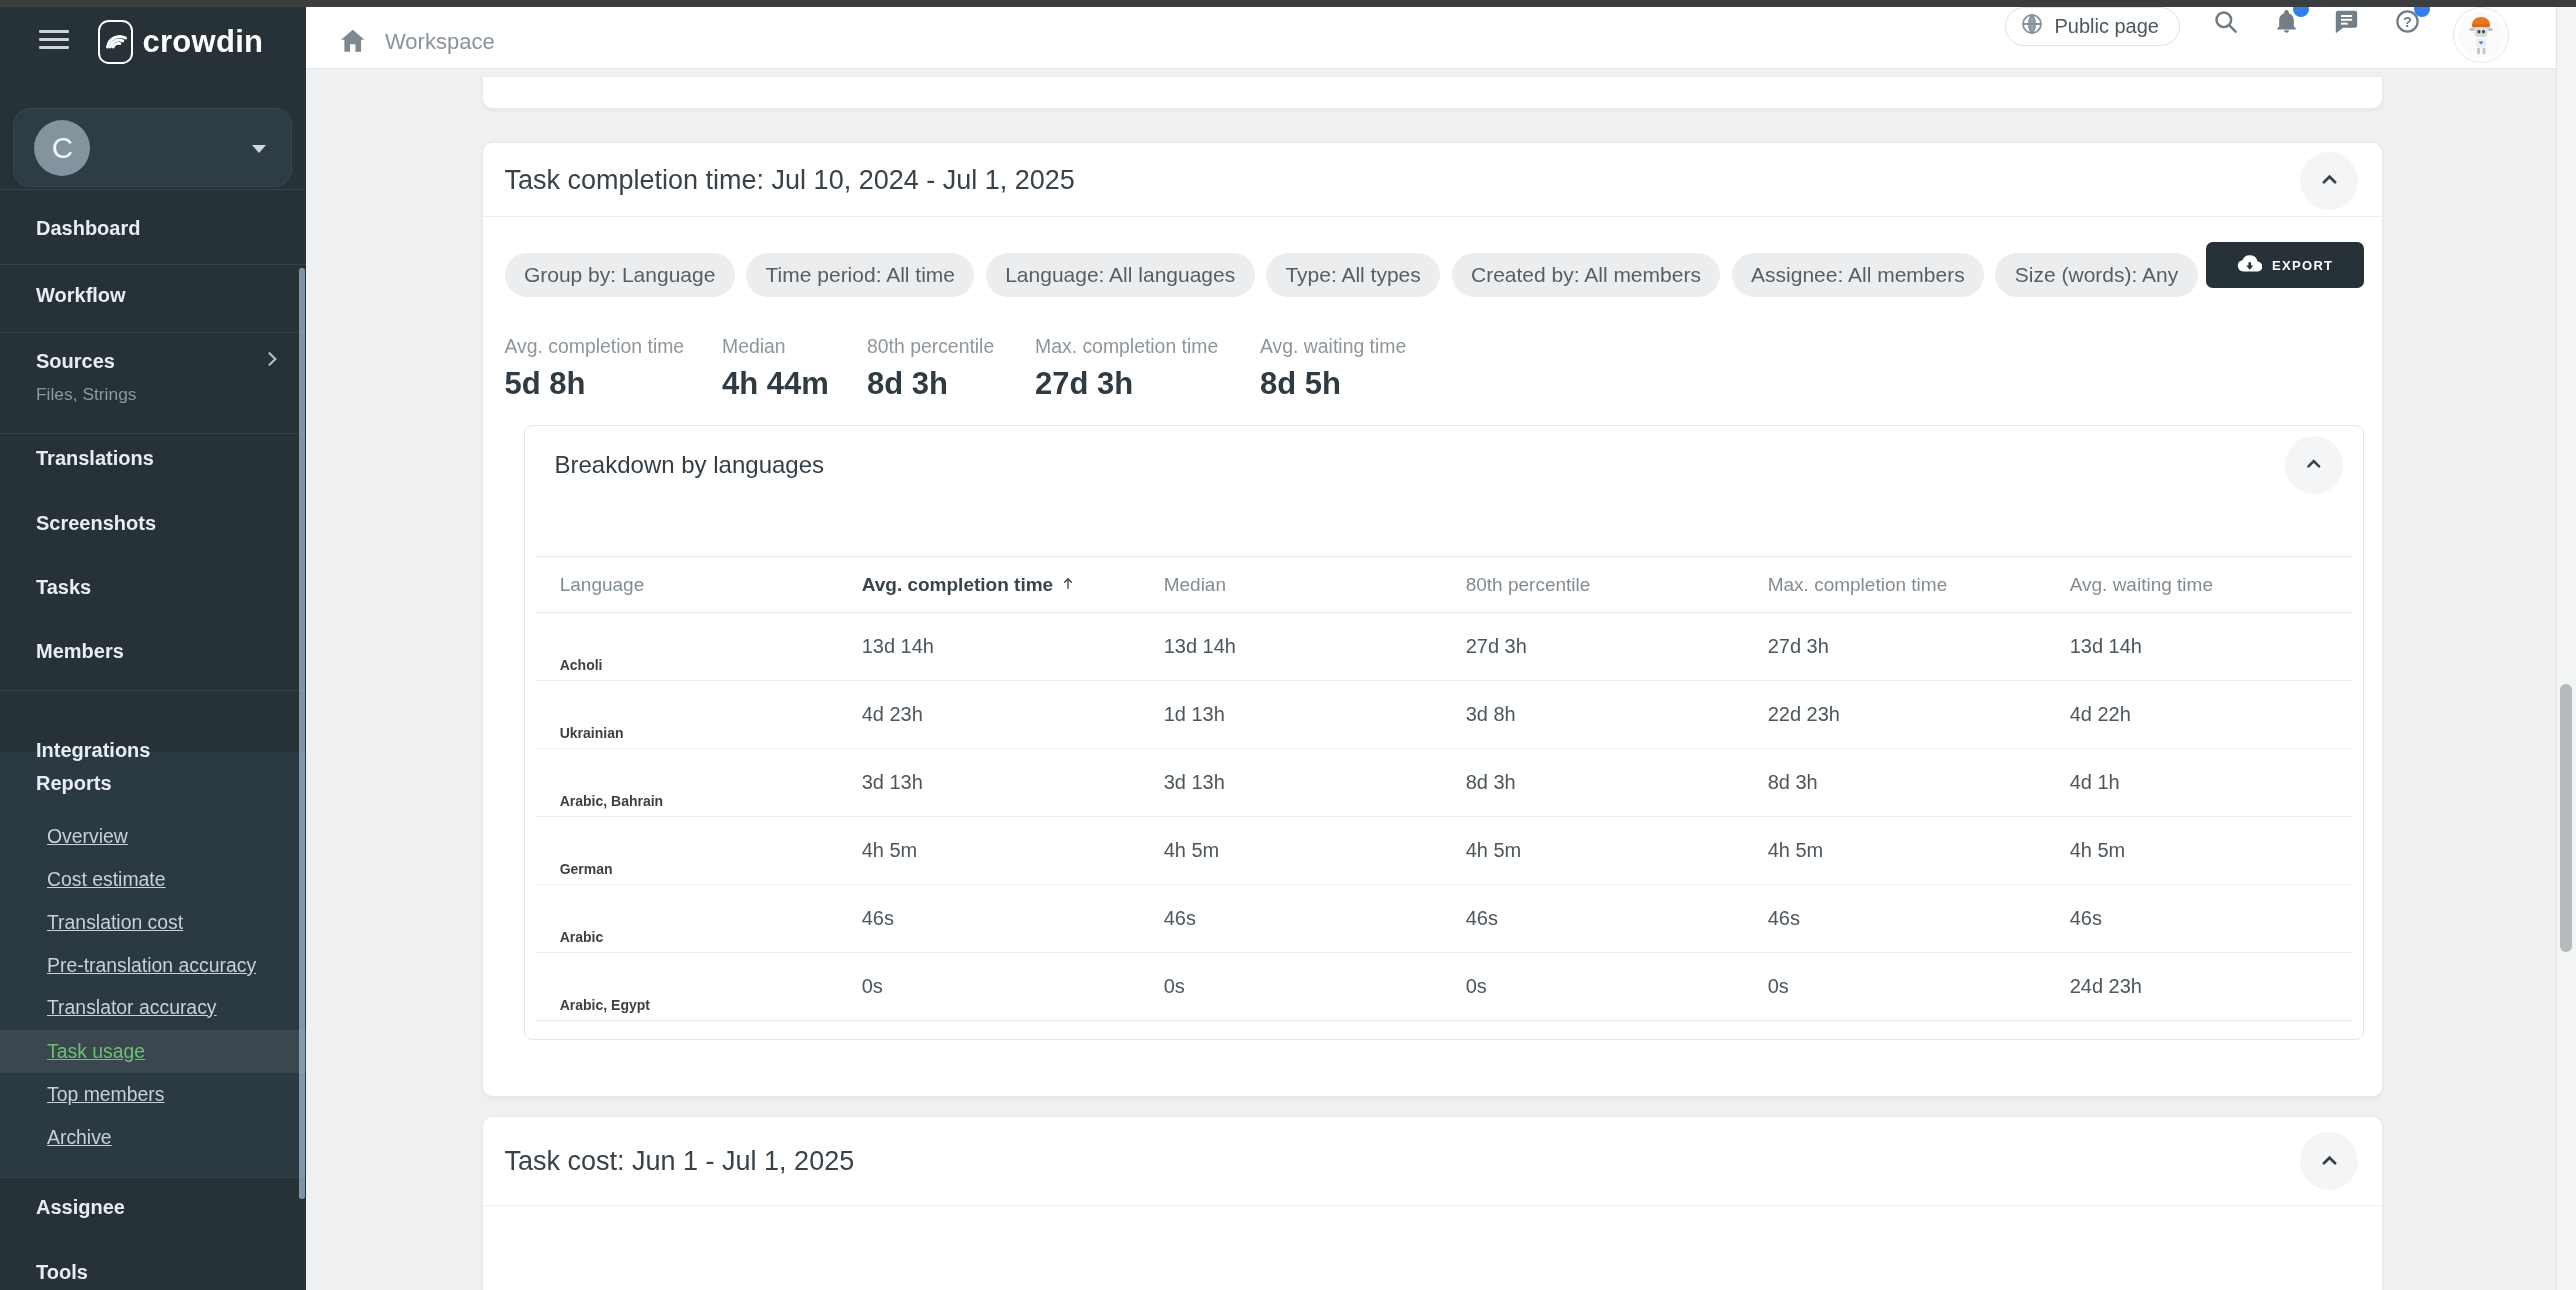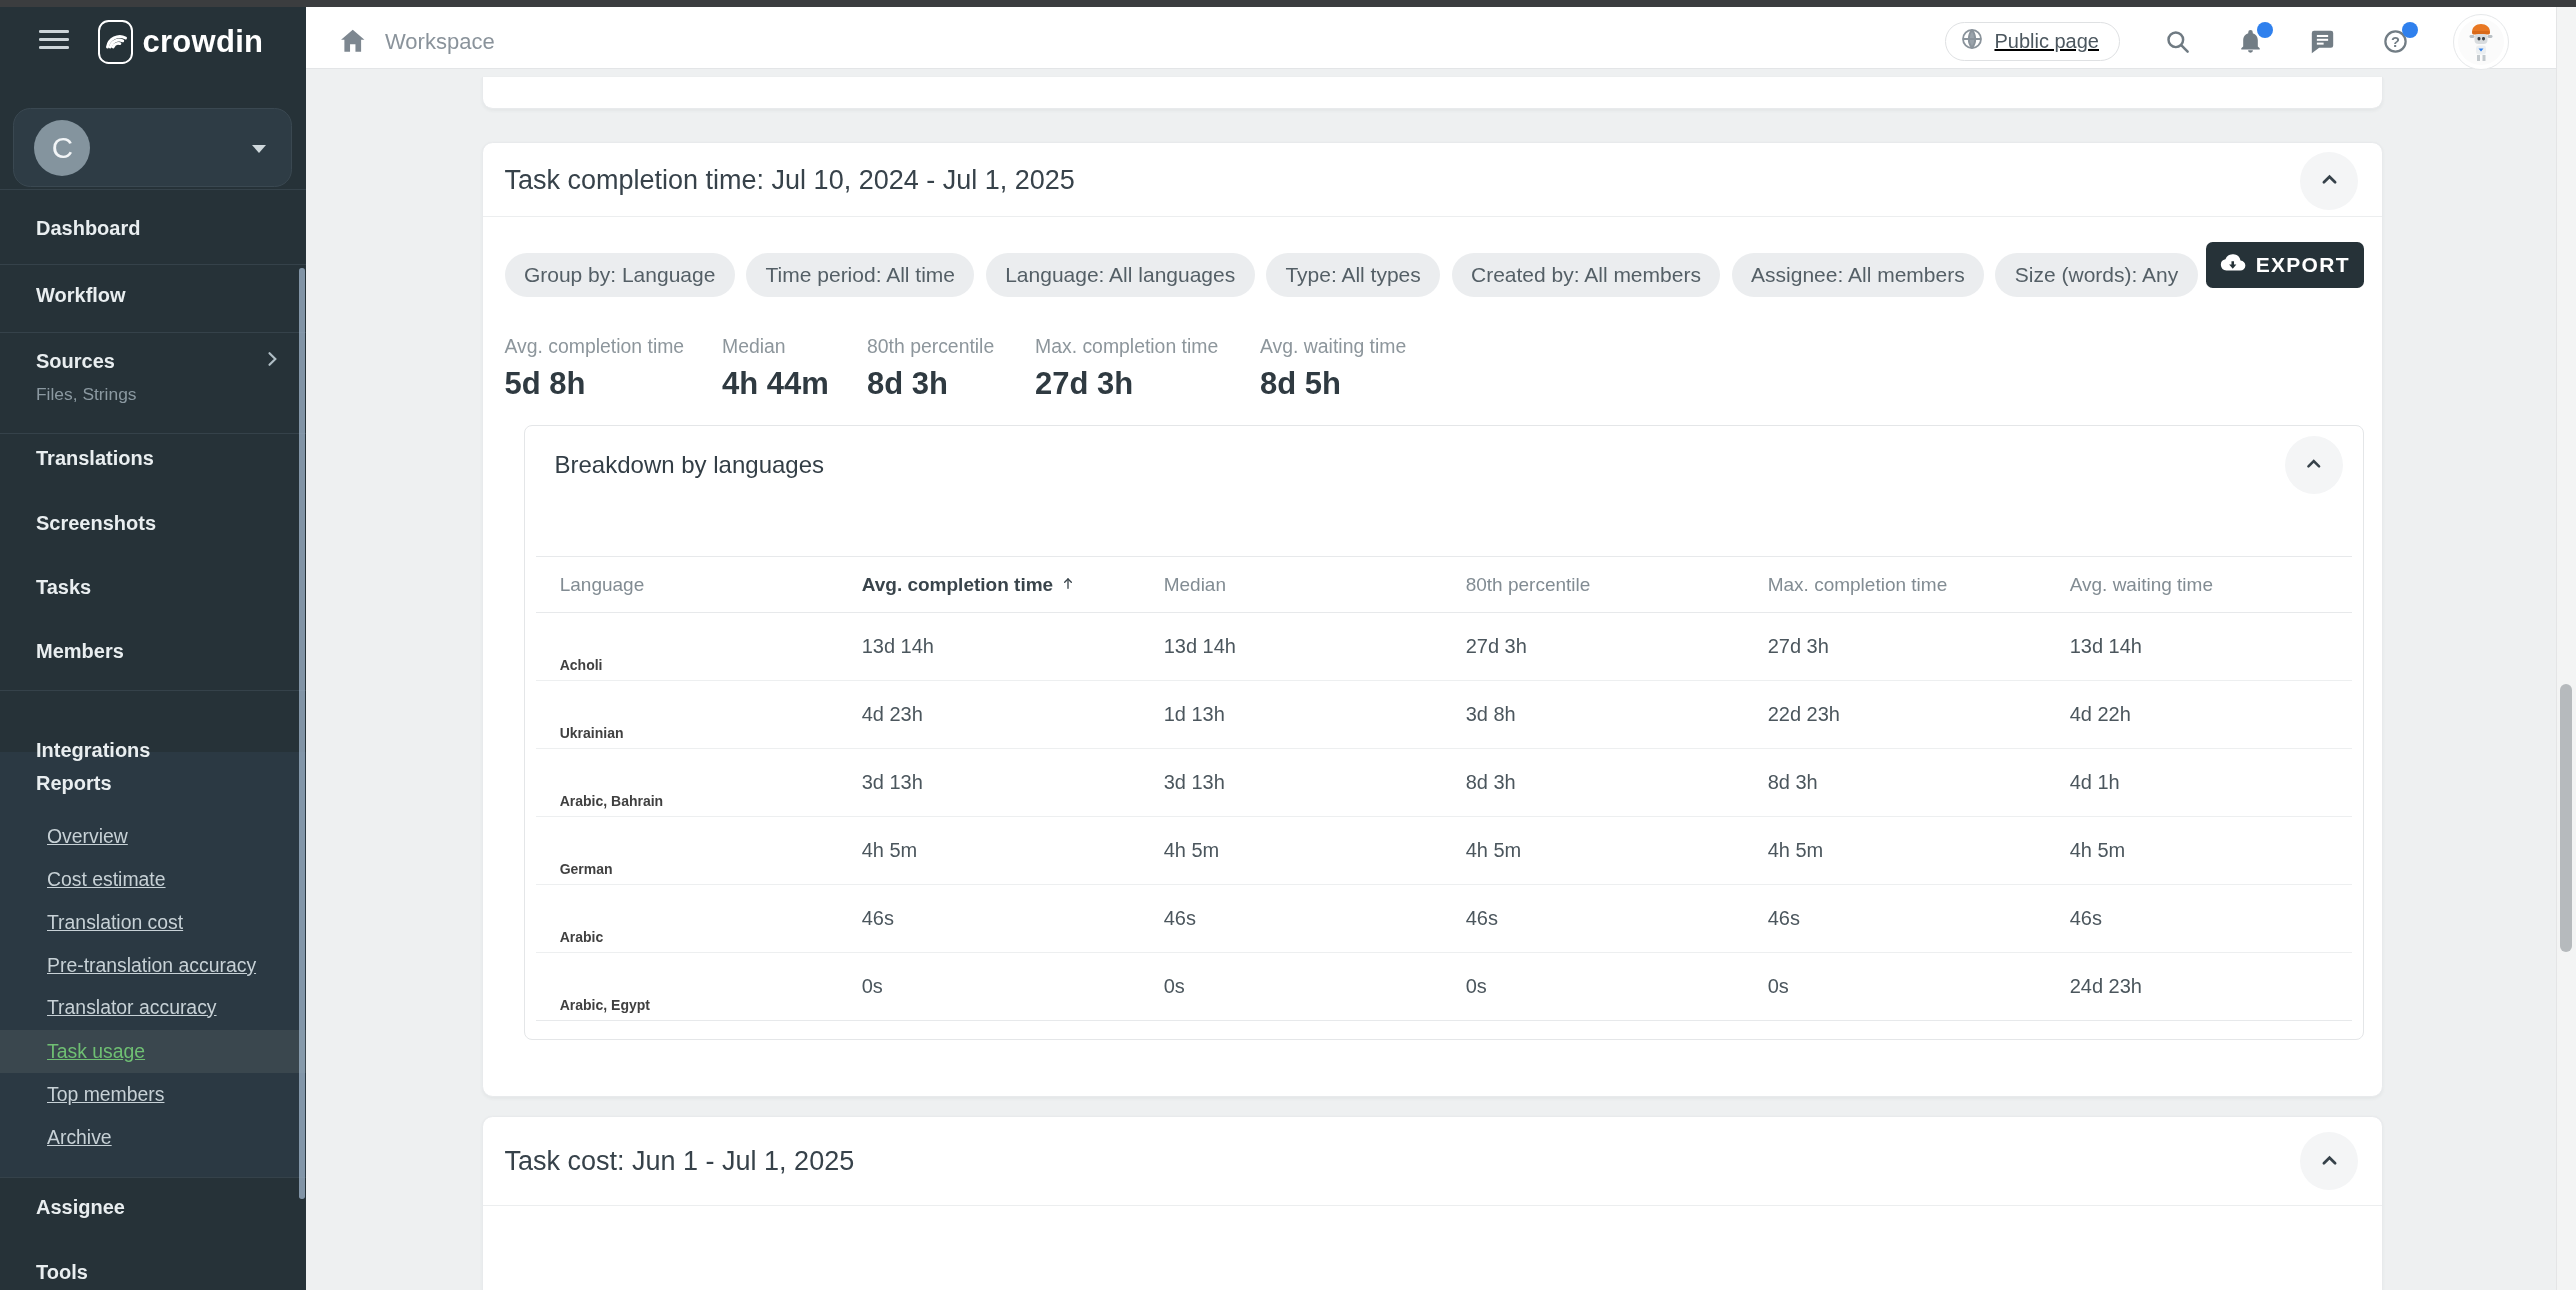--- a/index.html
+++ b/index.html
@@ -29,40 +29,40 @@
   .nav-sub-label { position:absolute; left:36px; color:#8b99a1; font-size:17.4px; font-weight:400; }
   .nav-chevron { position:absolute; right:24px; }
   .subnav-item { position:absolute; left:0; width:306px; color:#c7d1d6; font-size:19.4px; font-weight:400; padding-left:47px; display:flex; align-items:center; height:43px; cursor:pointer;text-decoration:underline; }
   .subnav-item.active { background:#3a474e; color:#6fbf73; }
   .sidebar-scrollthumb { position:absolute; right:0.7px; top:261px; width:6px; height:931px; background:rgba(160,182,203,.75); border-radius:2.7px; }
 
   
   .topbar { position:absolute; left:306px; top:6.7px; width:2250px; height:62px; background:#fff; border-bottom:0.7px solid #e3e5e7; z-index:40; }
   .breadcrumb-home { position:absolute; left:32px; top:19px; width:29.5px; height:29.5px; cursor:pointer; }
   .breadcrumb-label { position:absolute; left:79px; top:22px; font-size:22px; color:#8a939b; cursor:pointer; }
-  .topbar-right { position:absolute; right:47px; top:0; height:70px; display:flex; align-items:center; gap:43px;text-decoration:underline; }
+  .topbar-right { position:absolute; right:47px; top:0; height:70px; display:flex; gap:31px; }
   .public-page-btn { display:flex; align-items:center; gap:10.7px; height:39px; padding:0 20px 0 13.4px; border:1.3px solid #dfe1e3; border-radius:19.4px; background:#fff; color:#4c575f; font-size:20px; cursor:pointer; }
   .icon-btn { position:relative; width:29.5px; height:29.5px; display:flex; align-items:center; justify-content:center; cursor:pointer; }
   .notif-dot { position:absolute; right:-8px; top:-5.4px; width:16px; height:16px; border-radius:50%; background:#2f80ed; }
   .avatar-btn { width:56px; height:56px; border-radius:50%; background:#fff; border:1.3px solid #e6e8ea; overflow:hidden; cursor:pointer; display:flex; align-items:center; justify-content:center; }
 
   
   .main { position:absolute; left:306px; top:77px; width:2250px; height:1213px; background:#eef0f1; }
   .card { position:absolute; left:176px; width:1901px; background:#fff; border:0.7px solid #e8eaec; box-shadow:0 1.3px 3.4px rgba(40,50,60,.05); }
   .card-prev { top:0; height:32px; border-top:none; border-radius:0 0 10.7px 10.7px; }
   .card-main { top:65px; height:955px; border-radius:10.7px; }
   .card-cost { top:1039px; height:255px; border-radius:10.7px 10.7px 0 0; }
 
   .card-title-row { position:absolute; left:0; top:0; width:100%; height:74px; border-bottom:0.7px solid #eceeef; }
   .card-title { position:absolute; left:21.5px; top:0; height:74px; display:flex; align-items:center; font-size:27px; color:#37424a; }
   .collapse-btn { position:absolute; right:24px; top:8.7px; width:58px; height:58px; border-radius:50%; background:#f4f5f6; display:flex; align-items:center; justify-content:center; cursor:pointer; }
 
   .chips-row { position:absolute; left:21.5px; top:110px; display:flex; gap:11.4px; }
   .chip { height:44px; border-radius:22px; background:#ebedef; color:#545f66; font-size:21px; display:flex; align-items:center; padding:0 19.4px; cursor:pointer; white-space:nowrap; }
-  .export-btn { position:absolute; left:1723px; width:158px; height:46px; background:#263238; border-radius:6.7px; color:#fff; font-size:21px; font-weight:700; letter-spacing:1.3px; display:flex; align-items:center; justify-content:center; gap:10px; cursor:pointer; }
+  .export-btn { position:absolute; left:1723px; width:158px; height:46px; background:#263238; border-radius:6.7px; color:#fff; font-size:13px; font-weight:700; letter-spacing:1.3px; display:flex; align-items:center; justify-content:center; gap:10px; cursor:pointer; }
   .export-btn.pos1 { top:99px; }
 
   .stat { position:absolute; top:192px; }
   .stat .lbl { font-size:19.4px; color:#8d969c; margin-bottom:8px; }
   .stat .val { font-size:31px; font-weight:700; color:#2f3a41; }
 
   .breakdown-card { position:absolute; left:41px; top:282px; width:1840px; height:615px; border:0.7px solid #e4e6e8; border-radius:8px; background:#fff; }
   .breakdown-title { position:absolute; left:29.5px; top:0; height:78px; display:flex; align-items:center; font-size:24px; color:#333e46; }
   .breakdown-collapse { position:absolute; right:20px; top:10px; width:58px; height:58px; border-radius:50%; background:#f4f5f6; display:flex; align-items:center; justify-content:center; cursor:pointer; }
 

